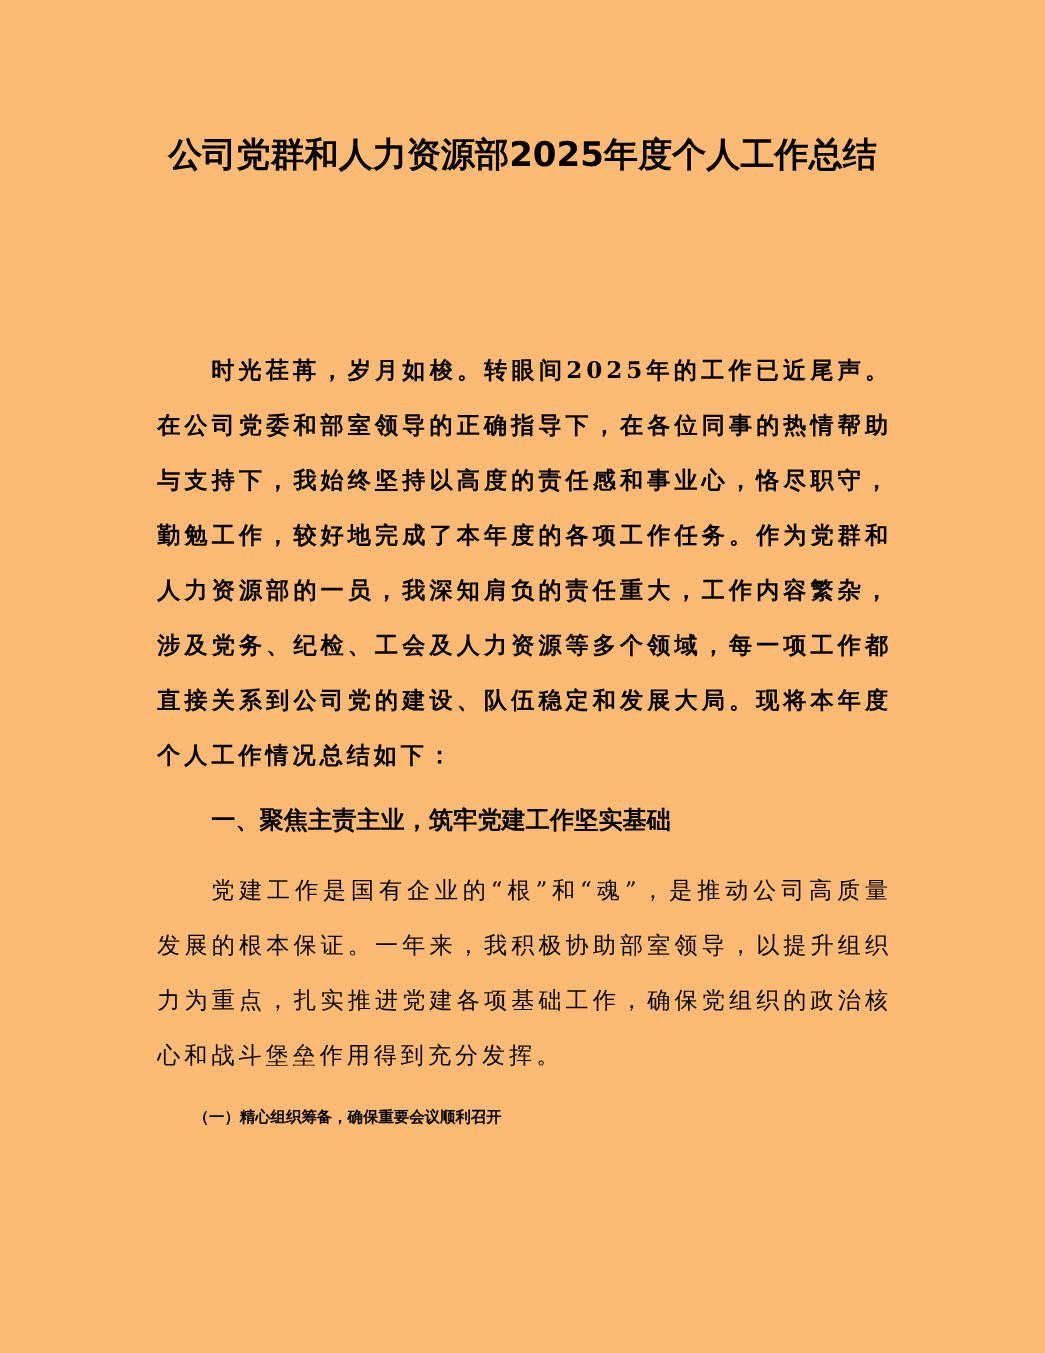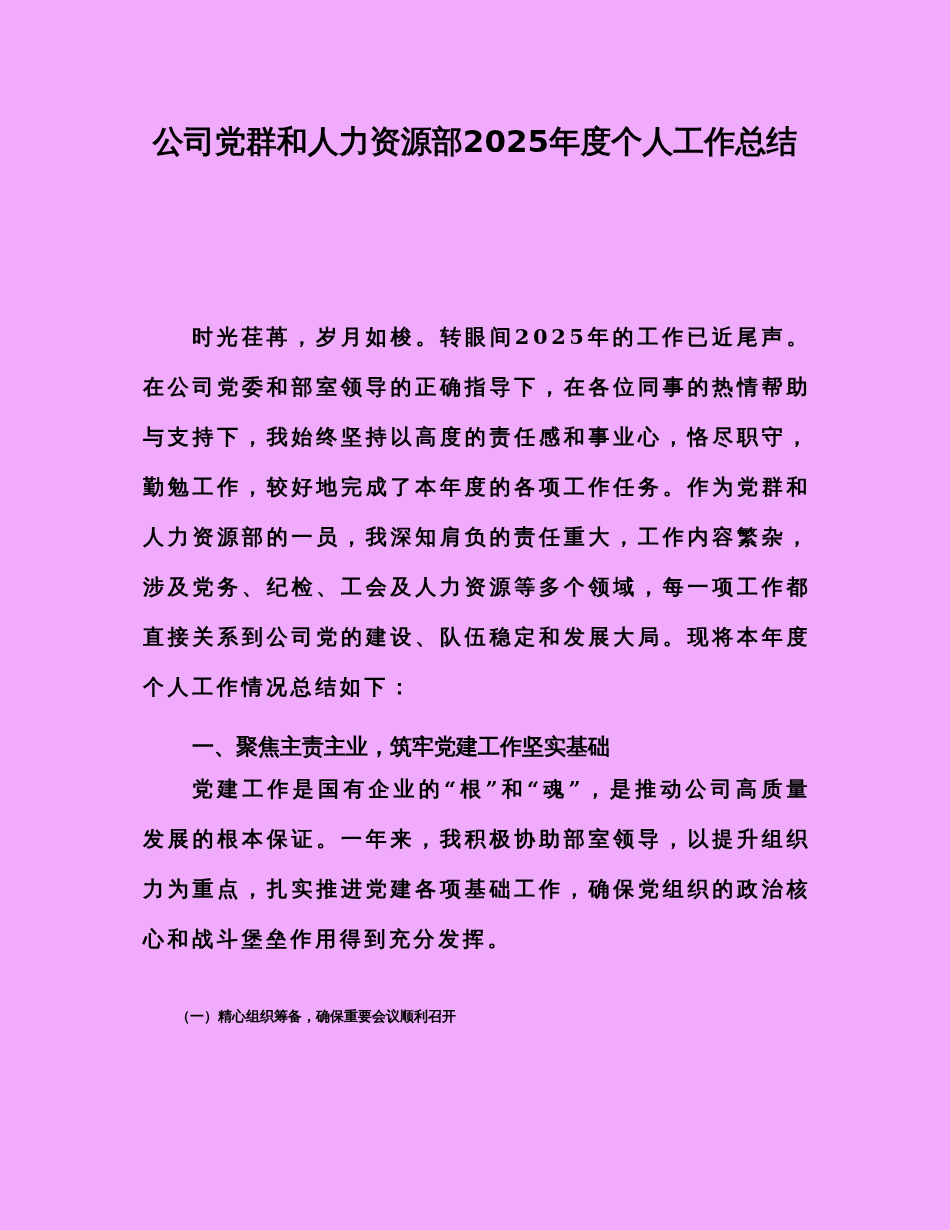--- a/index.html
+++ b/index.html
@@ -12,21 +12,21 @@
     height: 1230px;
     position: relative;
     overflow: hidden;
     color: #000000;
   }
   .page {
     position: absolute;
     left: 0; top: 0;
     width: 950px;
     height: 1230px;
-    background: #f0abfc;
+    background: #fdba74;
   }
   .title {
     position: absolute;
     left: 120px;
     top: 116px;
     width: 710px;
     text-align: center;
     font-family: "DejaVu Sans", "Liberation Sans", sans-serif;
     font-weight: bold;
     font-size: 31px;
@@ -71,17 +71,17 @@
 <body>
 
 <div class="page">
 
   <h1 class="title">公司党群和人力资源部2025年度个人工作总结</h1>
 
   <p class="body-text para" style="top: 312px; font-weight: bold;">时光荏苒，岁月如梭。转眼间2025年的工作已近尾声。在公司党委和部室领导的正确指导下，在各位同事的热情帮助与支持下，我始终坚持以高度的责任感和事业心，恪尽职守，勤勉工作，较好地完成了本年度的各项工作任务。作为党群和人力资源部的一员，我深知肩负的责任重大，工作内容繁杂，涉及党务、纪检、工会及人力资源等多个领域，每一项工作都直接关系到公司党的建设、队伍稳定和发展大局。现将本年度个人工作情况总结如下：</p>
 
   <h2 class="h1" style="top: 720px; margin-top: 12px;">一、聚焦主责主业，筑牢党建工作坚实基础</h2>
 
-  <p class="body-text para" style="top: 764px; font-weight: bold;">党建工作是国有企业的“根”和“魂”，是推动公司高质量发展的根本保证。一年来，我积极协助部室领导，以提升组织力为重点，扎实推进党建各项基础工作，确保党组织的政治核心和战斗堡垒作用得到充分发挥。</p>
+  <p class="body-text para" style="top: 784px;">党建工作是国有企业的“根”和“魂”，是推动公司高质量发展的根本保证。一年来，我积极协助部室领导，以提升组织力为重点，扎实推进党建各项基础工作，确保党组织的政治核心和战斗堡垒作用得到充分发挥。</p>
 
   <h3 class="h2" style="top: 998px;">（一）精心组织筹备，确保重要会议顺利召开</h3>
 
 </div>
 
 </body></html>

